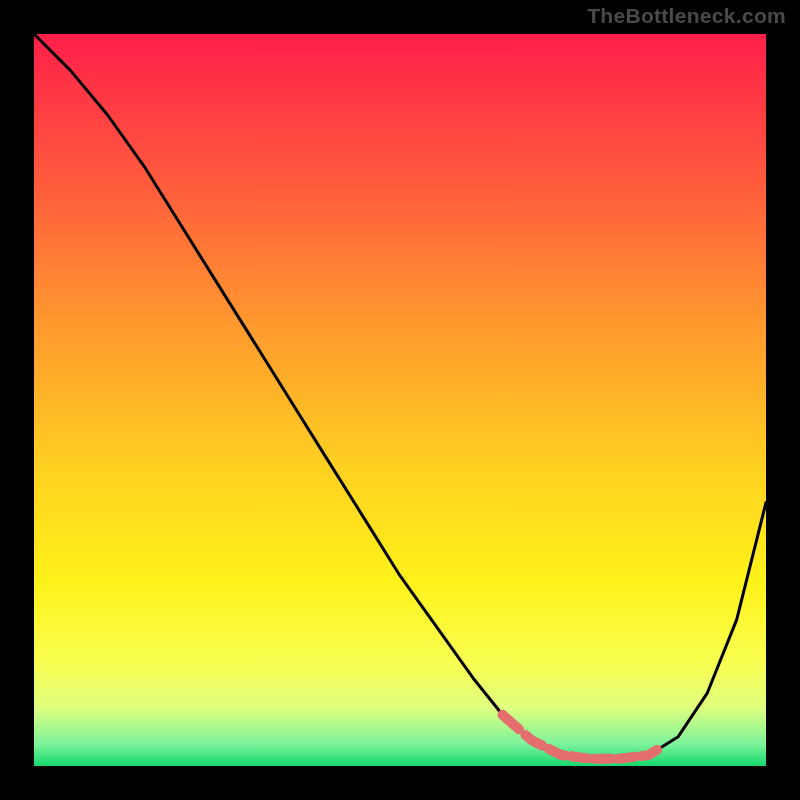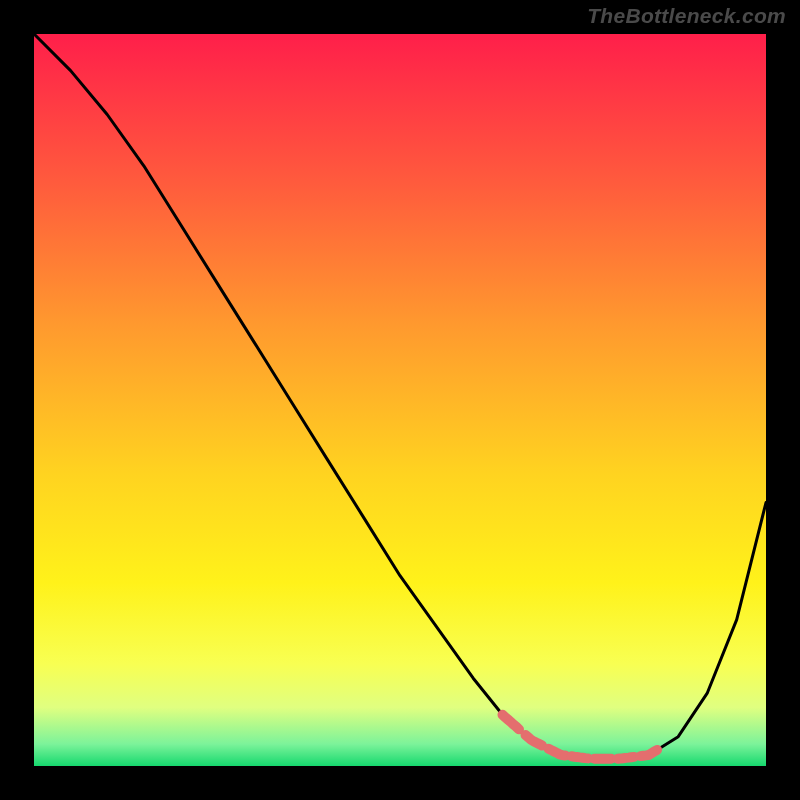--- a/index.html
+++ b/index.html
@@ -9,21 +9,20 @@
     height: 800px;
     background: #000;
     overflow: hidden;
     font-family: Arial, Helvetica, sans-serif;
   }
   .frame {
     position: relative;
     width: 800px;
     height: 564px;
     background: #000;
-    font-style: italic;
   }
   .watermark {
     position: absolute;
     top: 4px;
     right: 14px;
     color: #4a4a4a;
     font-size: 21px;
     font-weight: bold;
     letter-spacing: 0.3px;
     z-index: 20;

